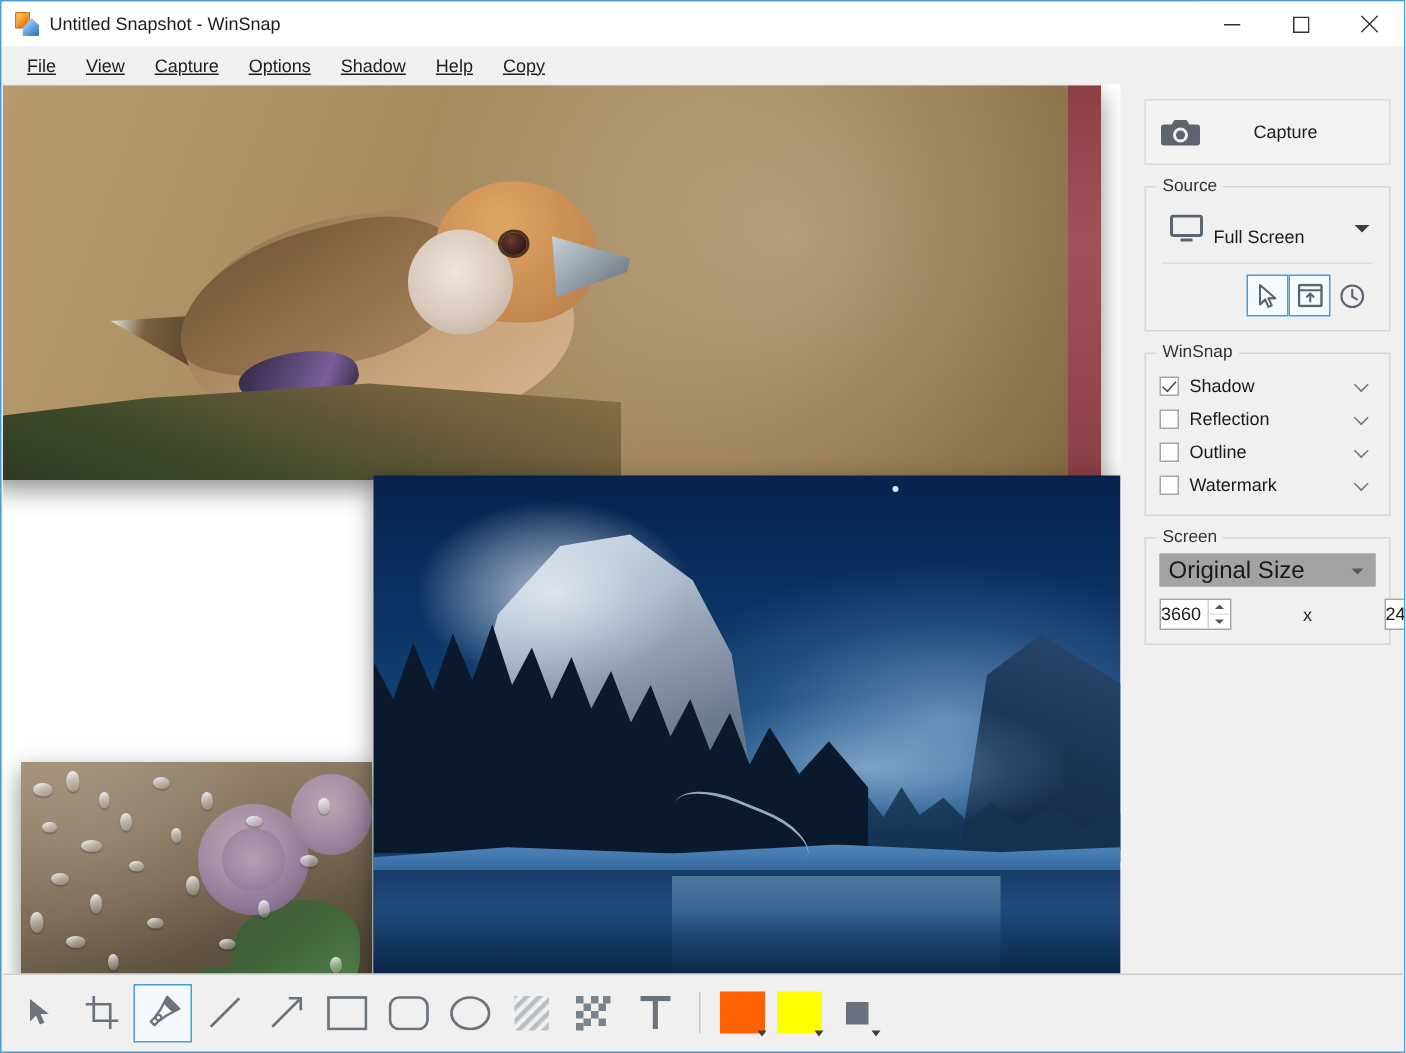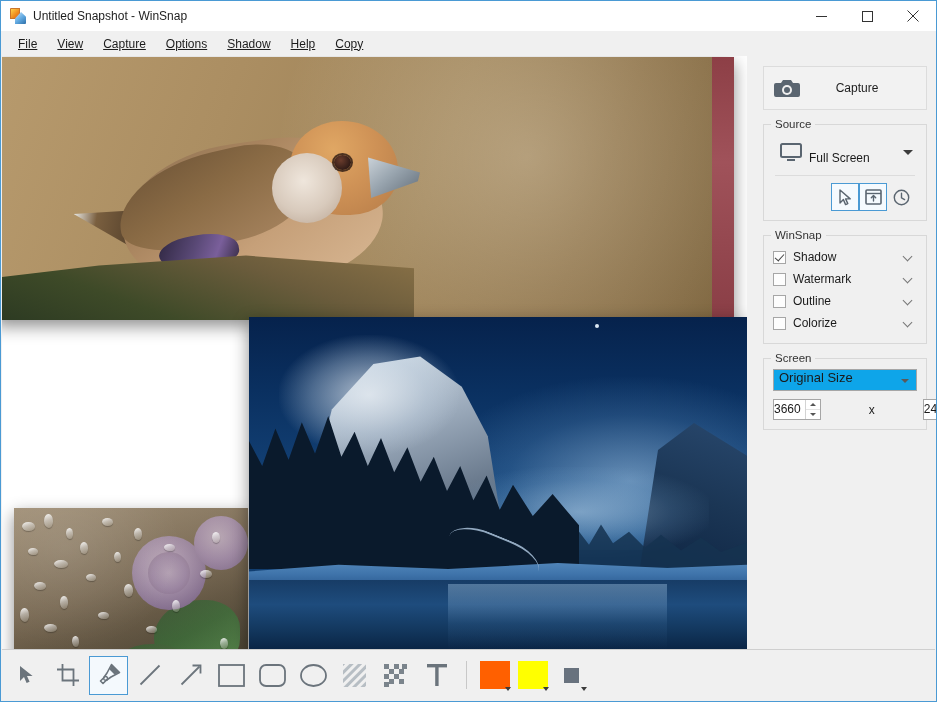--- a/index.html
+++ b/index.html
@@ -404,25 +404,25 @@
   }
   .chev::after {
     content: ""; position: absolute; left: 1px; top: 2px;
     width: 6px; height: 6px;
     border: solid #777; border-width: 0 1.4px 1.4px 0;
     transform: rotate(45deg);
   }
   .combo {
     height: 22px;
     border: 1px solid #a6a6a6;
-    background: #0ea5e9;
-    display: flex; align-items: flex-start;
+    background: #a3a3a3;
+    display: flex; align-items: flex-end;
     box-sizing: border-box;
     padding-left: 5px;
-    font-size: 13px;
+    font-size: 16px;
     position: relative;
   }
   .combo-caret {
     position: absolute; right: 7px; top: 9px;
     width: 0; height: 0;
     border-left: 4px solid transparent;
     border-right: 4px solid transparent;
     border-top: 4px solid #5a5a5a;
   }
   .size-row {
@@ -627,31 +627,31 @@
     <div class="group">
       <div class="group-title">WinSnap</div>
 
       <div class="fx-row">
         <div class="cb checked"></div>
         <div class="fx-label">Shadow</div>
         <div class="chev"></div>
       </div>
       <div class="fx-row">
         <div class="cb"></div>
-        <div class="fx-label">Watermark</div>
+        <div class="fx-label">Reflection</div>
         <div class="chev"></div>
       </div>
       <div class="fx-row">
         <div class="cb"></div>
         <div class="fx-label">Outline</div>
         <div class="chev"></div>
       </div>
       <div class="fx-row">
         <div class="cb"></div>
-        <div class="fx-label">Colorize</div>
+        <div class="fx-label">Watermark</div>
         <div class="chev"></div>
       </div>
     </div>
 
     <div class="group">
       <div class="group-title">Screen</div>
       <div class="combo">
         <span>Original Size</span>
         <span class="combo-caret"></span>
       </div>

